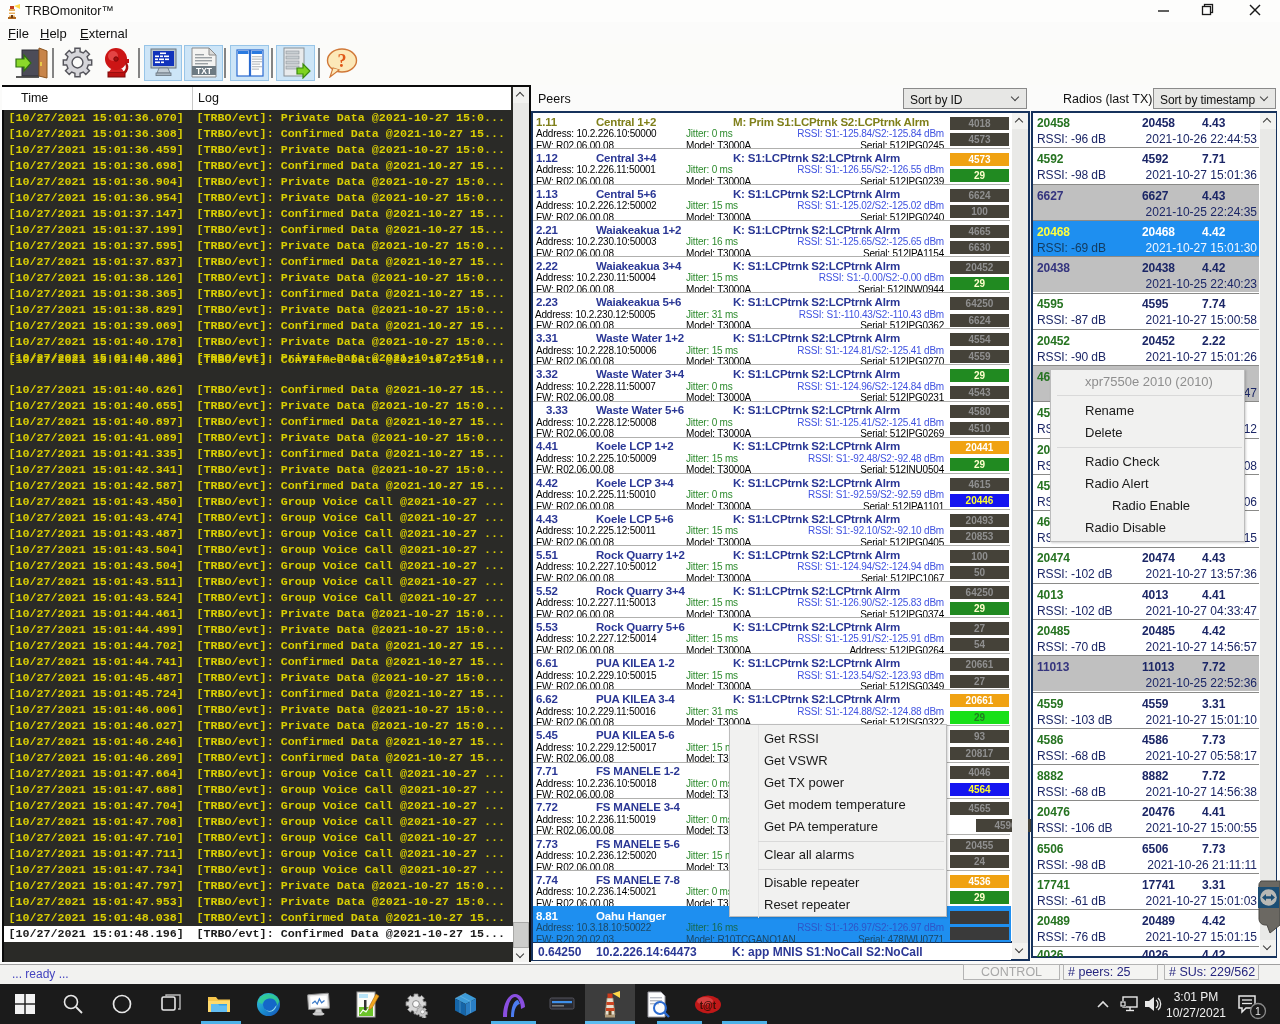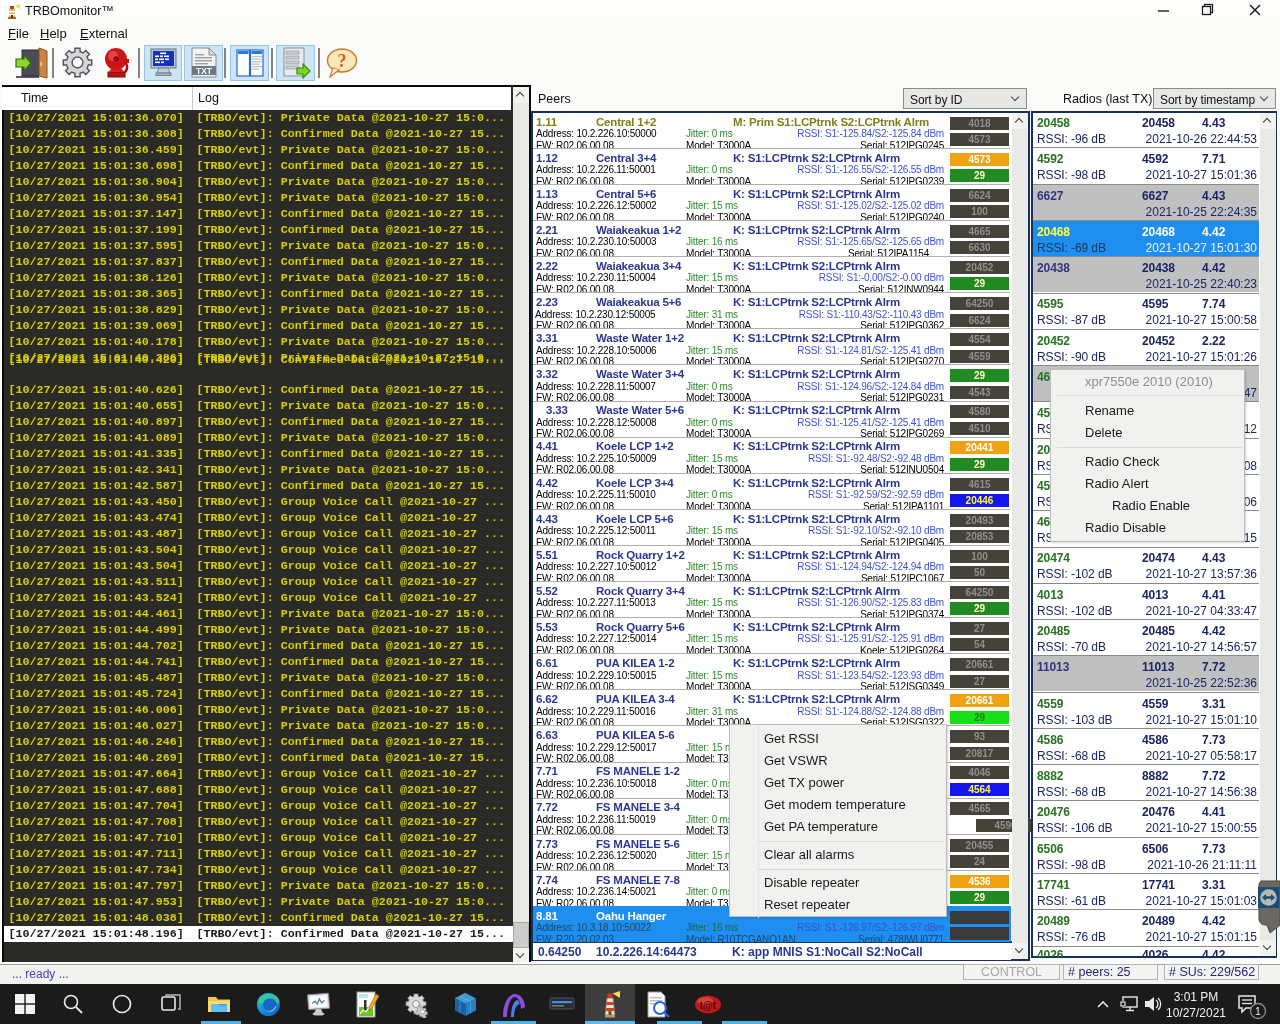--- a/index.html
+++ b/index.html
@@ -299,21 +299,21 @@
 <div class="psep" style="top:220.0px;"></div>
 <div class="pe" style="top:220.8px;height:36px;">
     <span class="l1" style="left:3px;color:#2a3795;">2.21</span>
     <span class="l1" style="left:63px;color:#2a3795;text-align:center;">Waiakeakua 1+2</span>
     <span class="l1" style="left:200px;color:#2a3795;">K: S1:LCPtrnk S2:LCPtrnk Alrm</span>
     <span class="l2" style="left:3px;color:#000000;">Address: 10.2.230.10:50003</span>
     <span class="l2" style="left:153px;"><span style="color:#2e8b2e;">Jitter:</span><span style="color:#2e8b2e;"> 16 ms</span></span>
     <span class="l2" style="right:67px;text-align:right;"><span style="color:#4053e0;">RSSI: </span><span style="color:#4053e0;">S1:-125.65/S2:-125.65 dBm</span></span>
     <span class="l3" style="left:3px;color:#000000;">FW: R02.06.00.08</span>
     <span class="l3" style="left:153px;color:#000000;">Model: T3000A</span>
-    <span class="l3" style="right:82px;color:#000000;">Serial: 512IPA1154</span>
+    <span class="l3" style="right:67px;color:#000000;">Serial: 512IPA1154</span>
   </div>
 <div class="box bg" style="left:950px;top:224.8px;">4665</div>
 <div class="box bg" style="left:950px;top:241.3px;">6630</div>
 <div class="psep" style="top:256.1px;"></div>
 <div class="pe" style="top:256.9px;height:36px;">
     <span class="l1" style="left:3px;color:#2a3795;">2.22</span>
     <span class="l1" style="left:63px;color:#2a3795;">Waiakeakua 3+4</span>
     <span class="l1" style="left:200px;color:#2a3795;">K: S1:LCPtrnk S2:LCPtrnk Alrm</span>
     <span class="l2" style="left:3px;color:#000000;">Address: 10.2.230.11:50004</span>
     <span class="l2" style="left:153px;"><span style="color:#2e8b2e;">Jitter:</span><span style="color:#2e8b2e;"> 15 ms</span></span>
@@ -453,21 +453,21 @@
 <div class="psep" style="top:617.1px;"></div>
 <div class="pe" style="top:617.9px;height:36px;">
     <span class="l1" style="left:3px;color:#2a3795;">5.53</span>
     <span class="l1" style="left:63px;color:#2a3795;">Rock Quarry 5+6</span>
     <span class="l1" style="left:200px;color:#2a3795;">K: S1:LCPtrnk S2:LCPtrnk Alrm</span>
     <span class="l2" style="left:3px;color:#000000;">Address: 10.2.227.12:50014</span>
     <span class="l2" style="left:153px;"><span style="color:#2e8b2e;">Jitter:</span><span style="color:#2e8b2e;"> 15 ms</span></span>
     <span class="l2" style="right:67px;text-align:right;"><span style="color:#4053e0;">RSSI: </span><span style="color:#4053e0;">S1:-125.91/S2:-125.91 dBm</span></span>
     <span class="l3" style="left:3px;color:#000000;">FW: R02.06.00.08</span>
     <span class="l3" style="left:153px;color:#000000;">Model: T3000A</span>
-    <span class="l3" style="right:67px;color:#000000;">Koele: 512IPG0264</span>
+    <span class="l3" style="right:67px;color:#000000;">Address: 512IPG0264</span>
   </div>
 <div class="box bg" style="left:950px;top:621.9px;">27</div>
 <div class="box bg" style="left:950px;top:638.4px;">54</div>
 <div class="psep" style="top:653.2px;"></div>
 <div class="pe" style="top:654.0px;height:36px;">
     <span class="l1" style="left:3px;color:#2a3795;">6.61</span>
     <span class="l1" style="left:63px;color:#2a3795;">PUA KILEA 1-2</span>
     <span class="l1" style="left:200px;color:#2a3795;">K: S1:LCPtrnk S2:LCPtrnk Alrm</span>
     <span class="l2" style="left:3px;color:#000000;">Address: 10.2.229.10:50015</span>
     <span class="l2" style="left:153px;"><span style="color:#2e8b2e;">Jitter:</span><span style="color:#2e8b2e;"> 15 ms</span></span>
@@ -487,21 +487,21 @@
     <span class="l2" style="left:153px;"><span style="color:#2e8b2e;">Jitter:</span><span style="color:#2e8b2e;"> 31 ms</span></span>
     <span class="l2" style="right:67px;text-align:right;"><span style="color:#4053e0;">RSSI: </span><span style="color:#4053e0;">S1:-124.88/S2:-124.88 dBm</span></span>
     <span class="l3" style="left:3px;color:#000000;">FW: R02.06.00.08</span>
     <span class="l3" style="left:153px;color:#000000;">Model: T3000A</span>
     <span class="l3" style="right:67px;color:#000000;">Serial: 512ISG0322</span>
   </div>
 <div class="box bo" style="left:950px;top:694.1px;">20661</div>
 <div class="box bbg" style="left:950px;top:710.6px;">29</div>
 <div class="psep" style="top:725.4px;"></div>
 <div class="pe" style="top:726.2px;height:36px;">
-    <span class="l1" style="left:3px;color:#2a3795;">6.63</span>
+    <span class="l1" style="left:3px;color:#2a3795;">5.45</span>
     <span class="l1" style="left:63px;color:#2a3795;">PUA KILEA 5-6</span>
     <span class="l1" style="left:200px;color:#2a3795;">K: S1:LCPtrnk S2:LCPtrnk Alrm</span>
     <span class="l2" style="left:3px;color:#000000;">Address: 10.2.229.12:50017</span>
     <span class="l2" style="left:153px;"><span style="color:#2e8b2e;">Jitter:</span><span style="color:#2e8b2e;"> 15 ms</span></span>
     <span class="l2" style="right:67px;text-align:right;"><span style="color:#4053e0;">RSSI: </span><span style="color:#4053e0;">S1:-124.20/S2:-124.20 dBm</span></span>
     <span class="l3" style="left:3px;color:#000000;">FW: R02.06.00.08</span>
     <span class="l3" style="left:153px;color:#000000;">Model: T3000A</span>
     <span class="l3" style="right:67px;color:#000000;">Serial: 512ISG0310</span>
   </div>
 <div class="box bg" style="left:950px;top:730.2px;">93</div>

